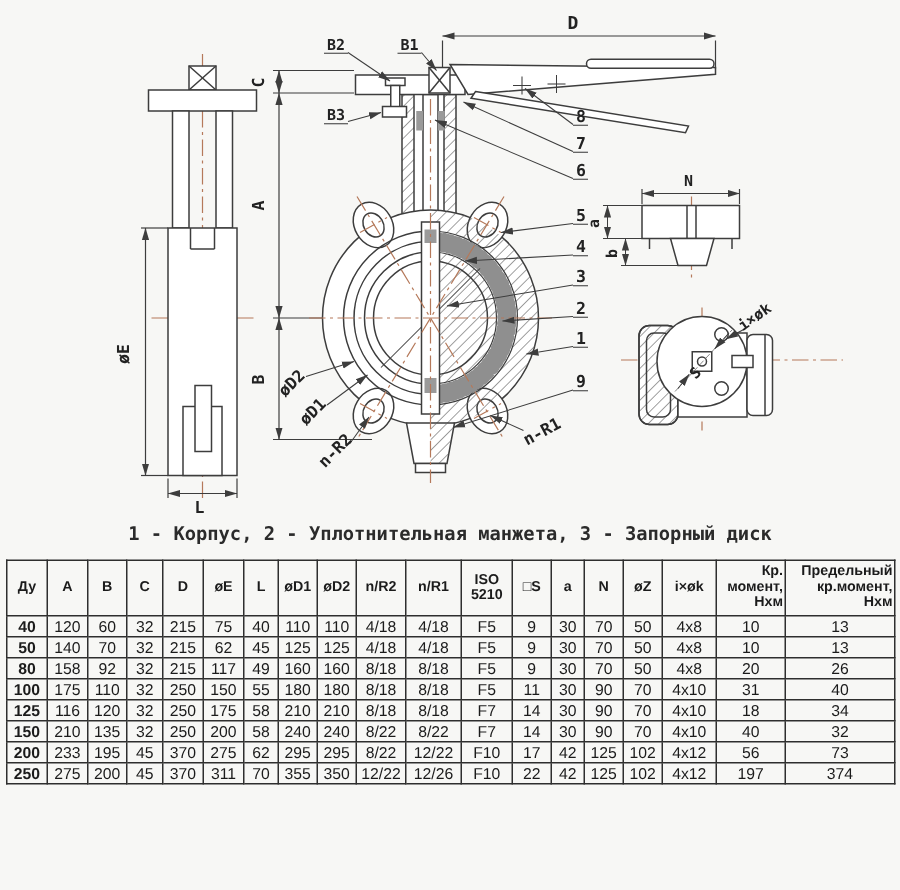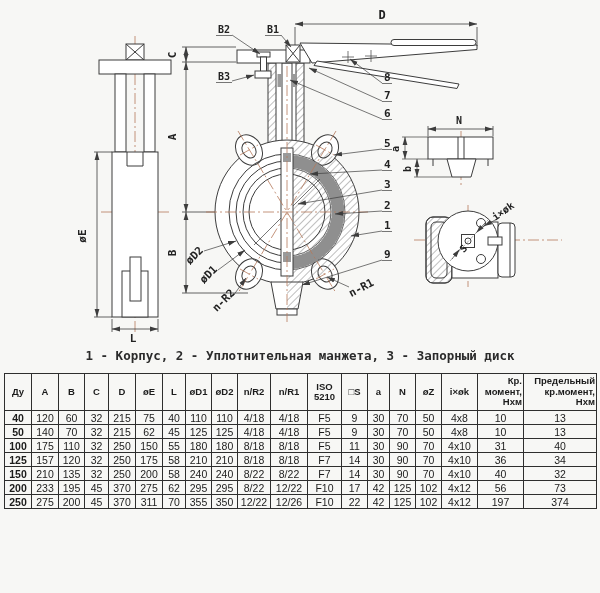--- a/index.html
+++ b/index.html
@@ -366,20 +366,41 @@
           <td>F5</td>
           <td>9</td>
           <td>30</td>
           <td>70</td>
           <td>50</td>
           <td>4x8</td>
           <td>10</td>
           <td>13</td>
         </tr>
         <tr>
+          <td class="dn">80</td>
+          <td>158</td>
+          <td>92</td>
+          <td>32</td>
+          <td>215</td>
+          <td>117</td>
+          <td>49</td>
+          <td>160</td>
+          <td>160</td>
+          <td>8/18</td>
+          <td>8/18</td>
+          <td>F5</td>
+          <td>9</td>
+          <td>30</td>
+          <td>70</td>
+          <td>50</td>
+          <td>4x8</td>
+          <td>20</td>
+          <td>26</td>
+        </tr>
+        <tr>
           <td class="dn">100</td>
           <td>175</td>
           <td>110</td>
           <td>32</td>
           <td>250</td>
           <td>150</td>
           <td>55</td>
           <td>180</td>
           <td>180</td>
           <td>8/18</td>
@@ -388,37 +409,37 @@
           <td>11</td>
           <td>30</td>
           <td>90</td>
           <td>70</td>
           <td>4x10</td>
           <td>31</td>
           <td>40</td>
         </tr>
         <tr>
           <td class="dn">125</td>
-          <td>157</td>
+          <td>116</td>
           <td>120</td>
           <td>32</td>
           <td>250</td>
           <td>175</td>
           <td>58</td>
           <td>210</td>
           <td>210</td>
           <td>8/18</td>
           <td>8/18</td>
           <td>F7</td>
           <td>14</td>
           <td>30</td>
           <td>90</td>
           <td>70</td>
           <td>4x10</td>
-          <td>36</td>
+          <td>18</td>
           <td>34</td>
         </tr>
         <tr>
           <td class="dn">150</td>
           <td>210</td>
           <td>135</td>
           <td>32</td>
           <td>250</td>
           <td>200</td>
           <td>58</td>

